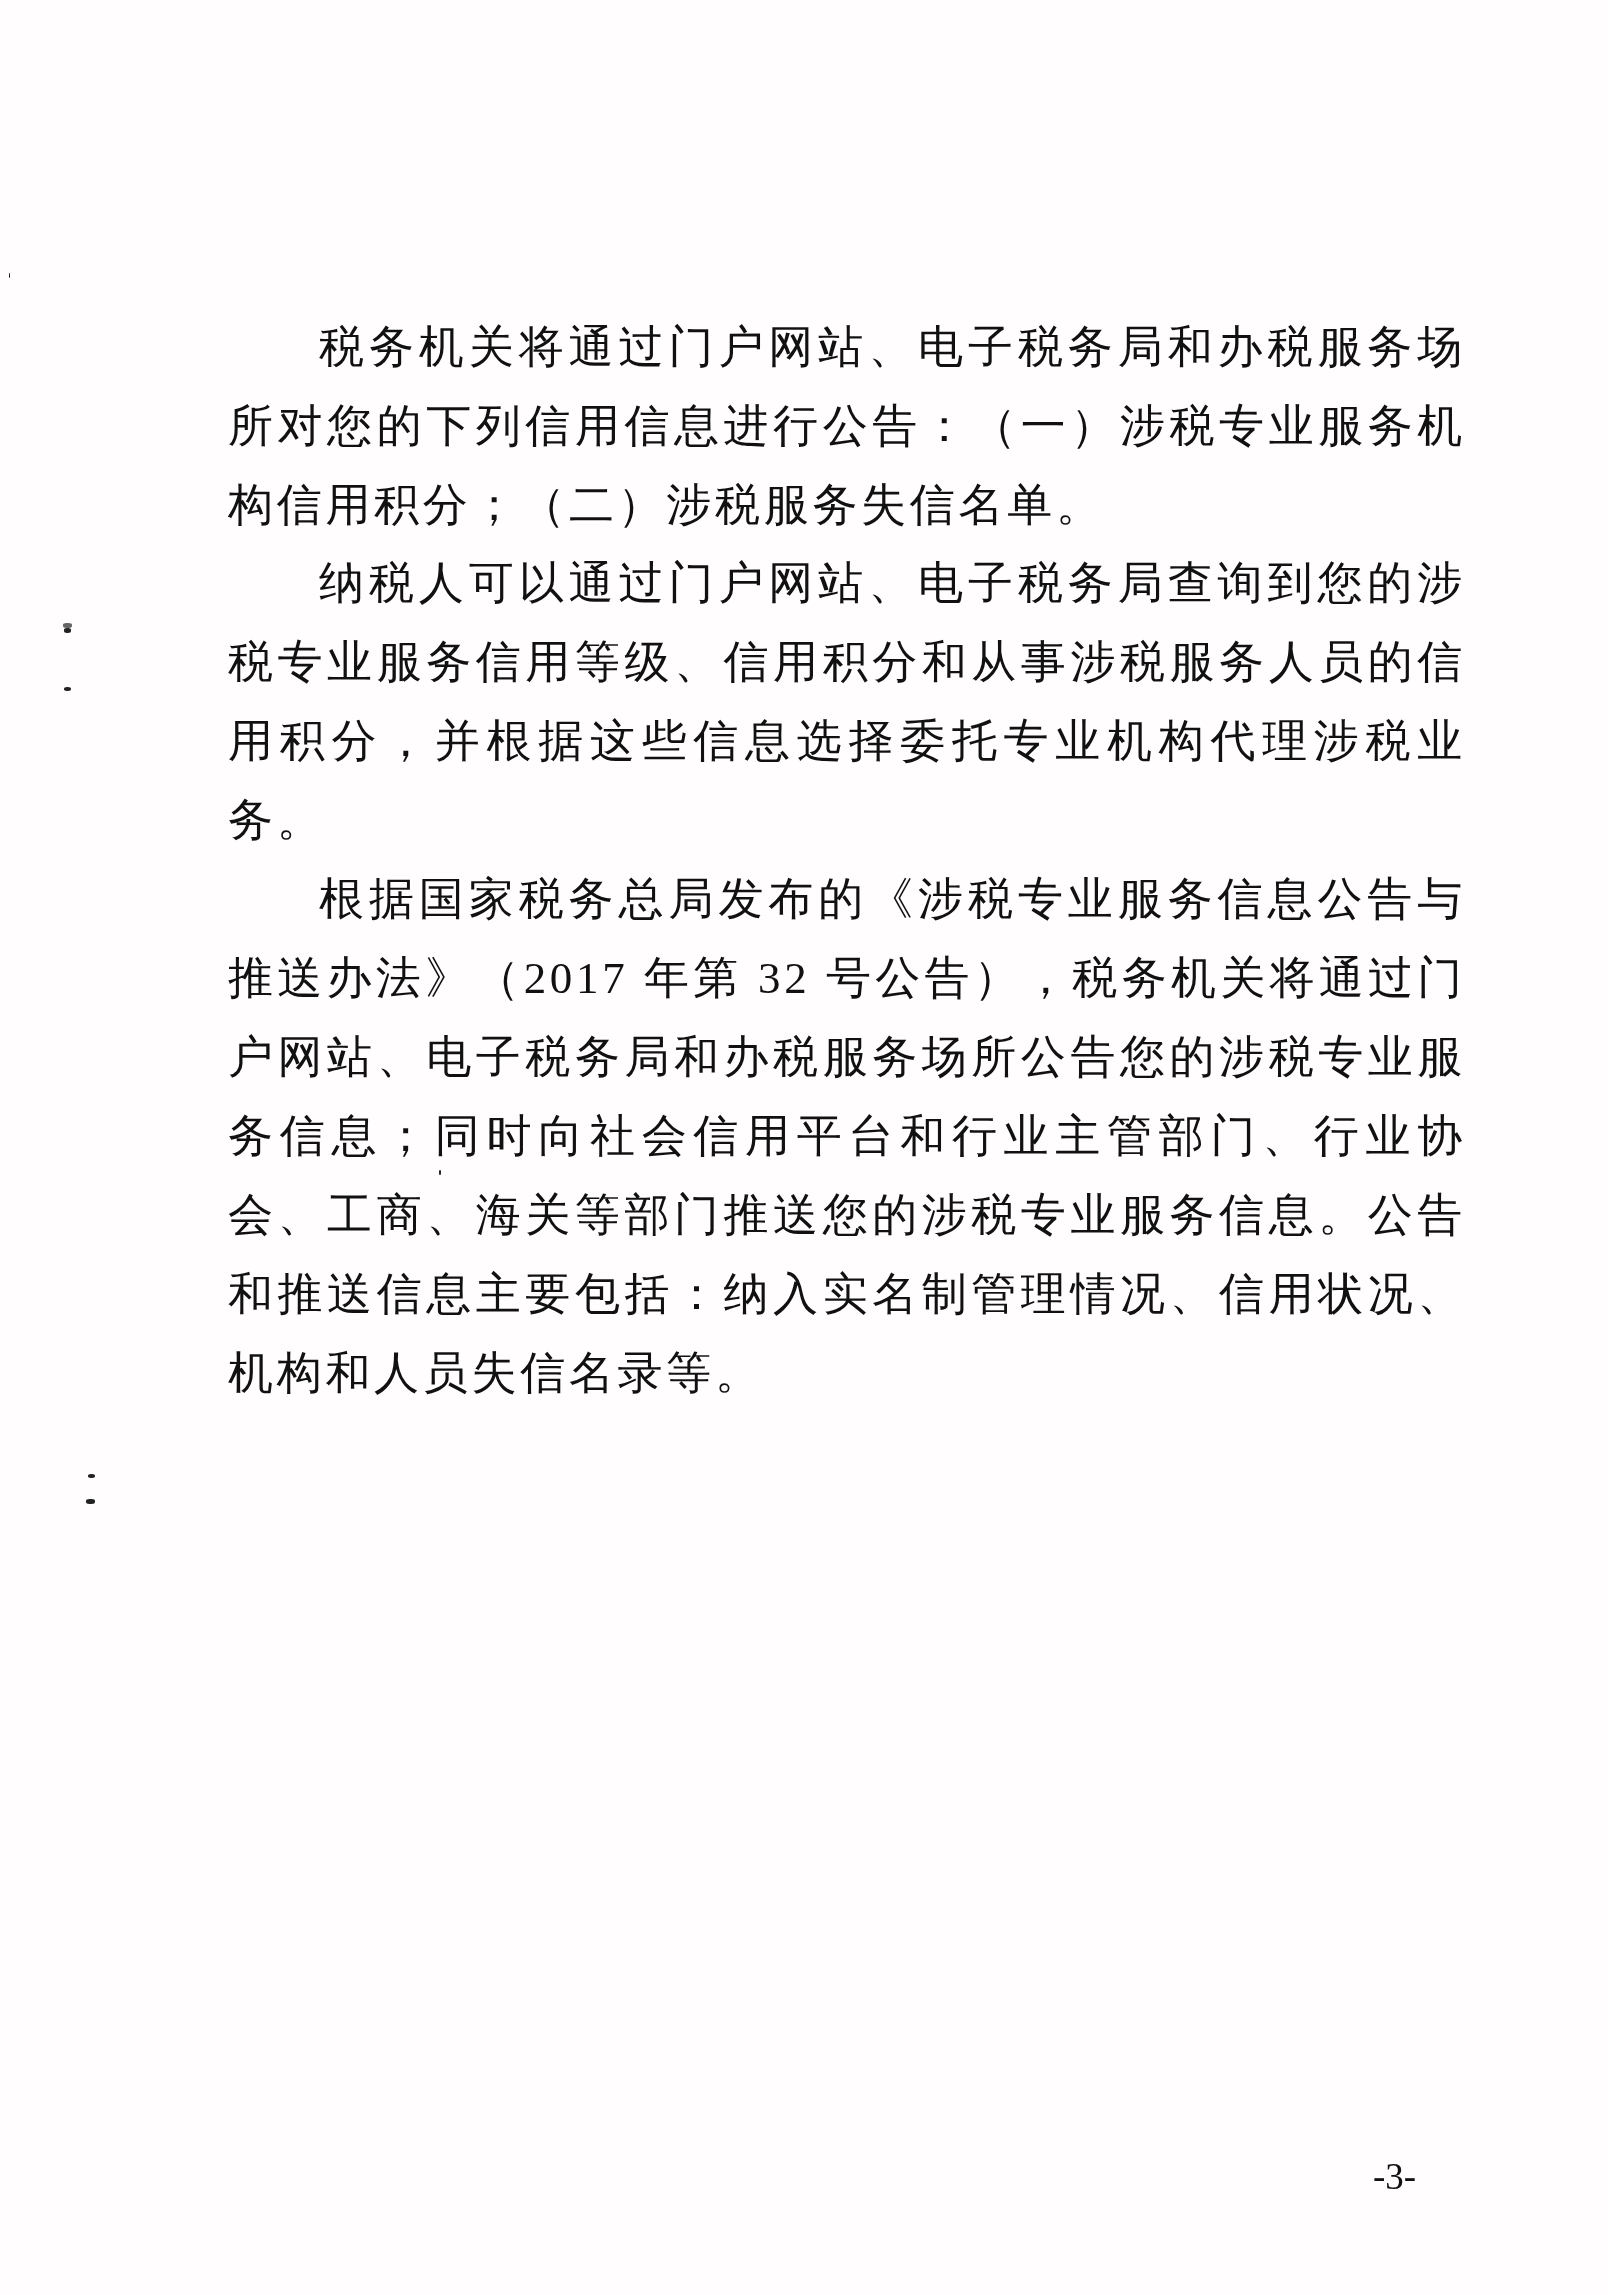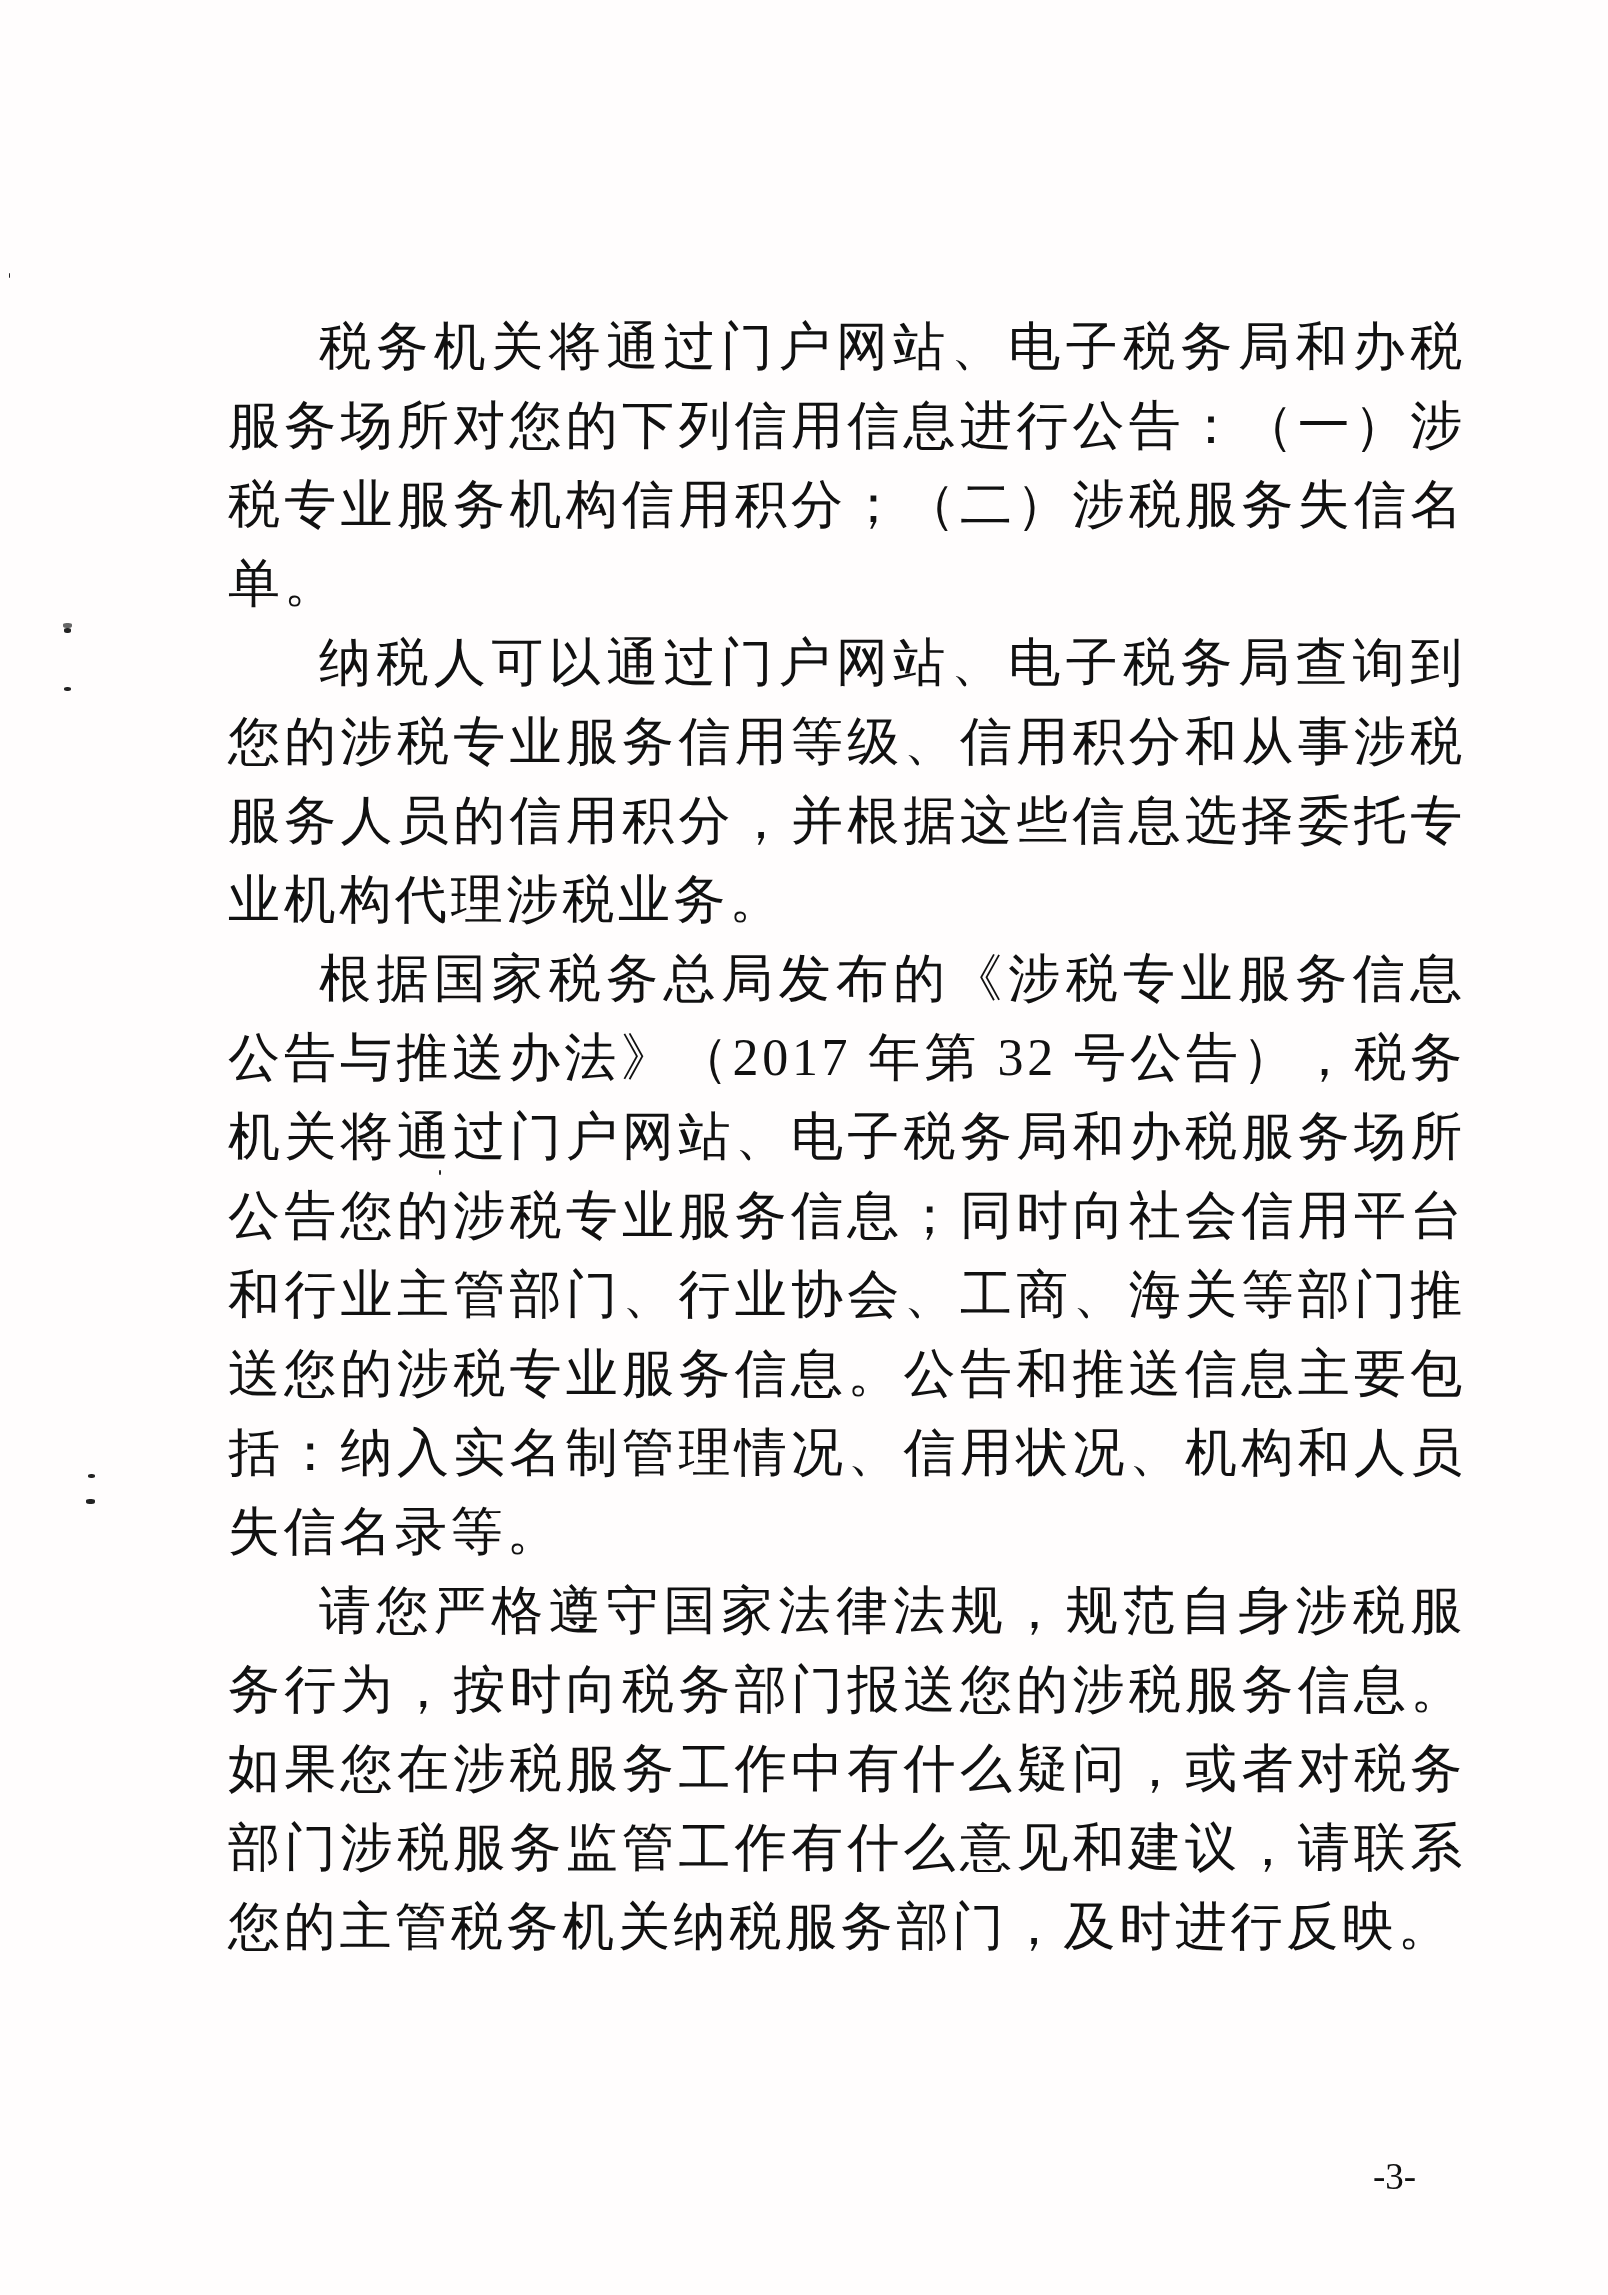--- a/index.html
+++ b/index.html
@@ -24,21 +24,21 @@
       background: #fffdfd;
     }
     .body-text {
       position: absolute;
       left: 228px;
       top: 307px;
       width: 1238px;
     }
     .para {
       margin: 0;
-      font-size: 52px;
+      font-size: 45px;
       line-height: 79px;
       letter-spacing: 3.7px;
       text-align: justify;
       text-align-last: left;
       text-indent: 91px;
       font-weight: normal;
     }
     .para + .para {
       margin-top: 0;
       font-family: Liberation Serif, serif;
@@ -74,18 +74,17 @@
   <div class="speck s4"></div>
   <div class="speck s5"></div>
   <div class="speck s6"></div>
   <div class="speck s7"></div>
   <div class="speck s8"></div>
 
   <div class="body-text">
     <p class="para">税务机关将通过门户网站、电子税务局和办税服务场所对您的下列信用信息进行公告：（一）涉税专业服务机构信用积分；（二）涉税服务失信名单。</p>
     <p class="para">纳税人可以通过门户网站、电子税务局查询到您的涉税专业服务信用等级、信用积分和从事涉税服务人员的信用积分，并根据这些信息选择委托专业机构代理涉税业务。</p>
     <p class="para">根据国家税务总局发布的《涉税专业服务信息公告与推送办法》（2017 年第 32 号公告），税务机关将通过门户网站、电子税务局和办税服务场所公告您的涉税专业服务信息；同时向社会信用平台和行业主管部门、行业协会、工商、海关等部门推送您的涉税专业服务信息。公告和推送信息主要包括：纳入实名制管理情况、信用状况、机构和人员失信名录等。</p>
-    <p class="para">请您严格遵守国家法律法规，规范自身涉税服务行为，按时向税务部门报送您的涉税服务信息。如果您在涉税服务工作中有什么疑问，或者对税务部门涉税服务监管工作有什么意见和建议，请联系您的主管税务机关纳税服务部门，及时进行反映。</p>
   </div>
 
   <div class="page-number">-3-</div>
 </div>
 
 
 </body></html>

